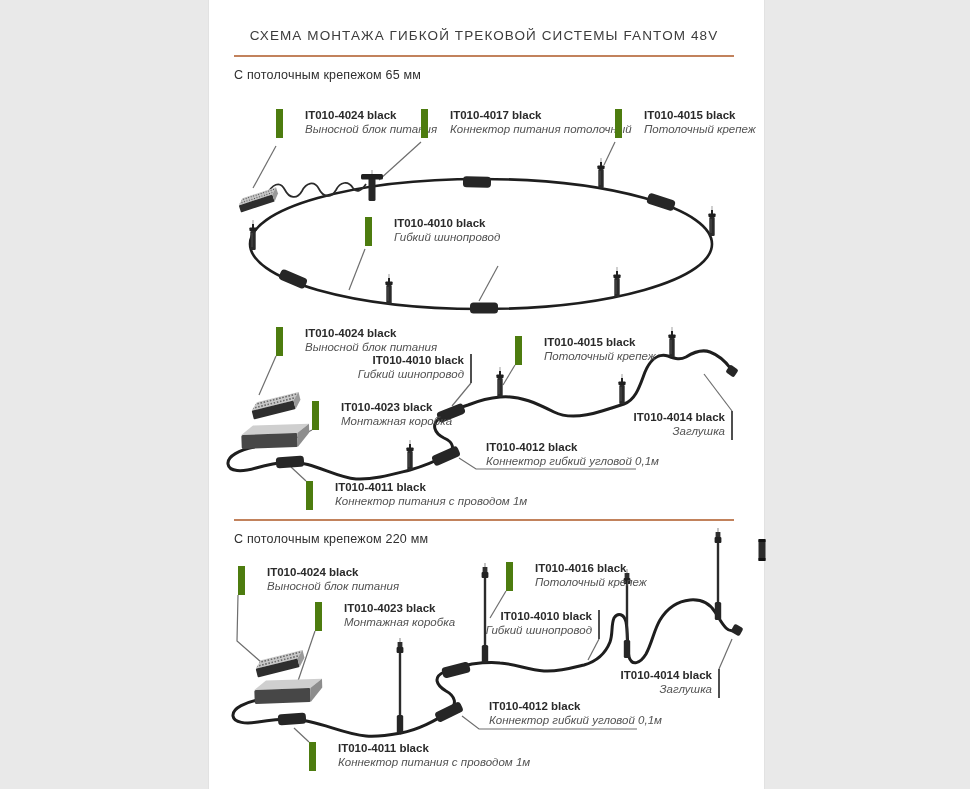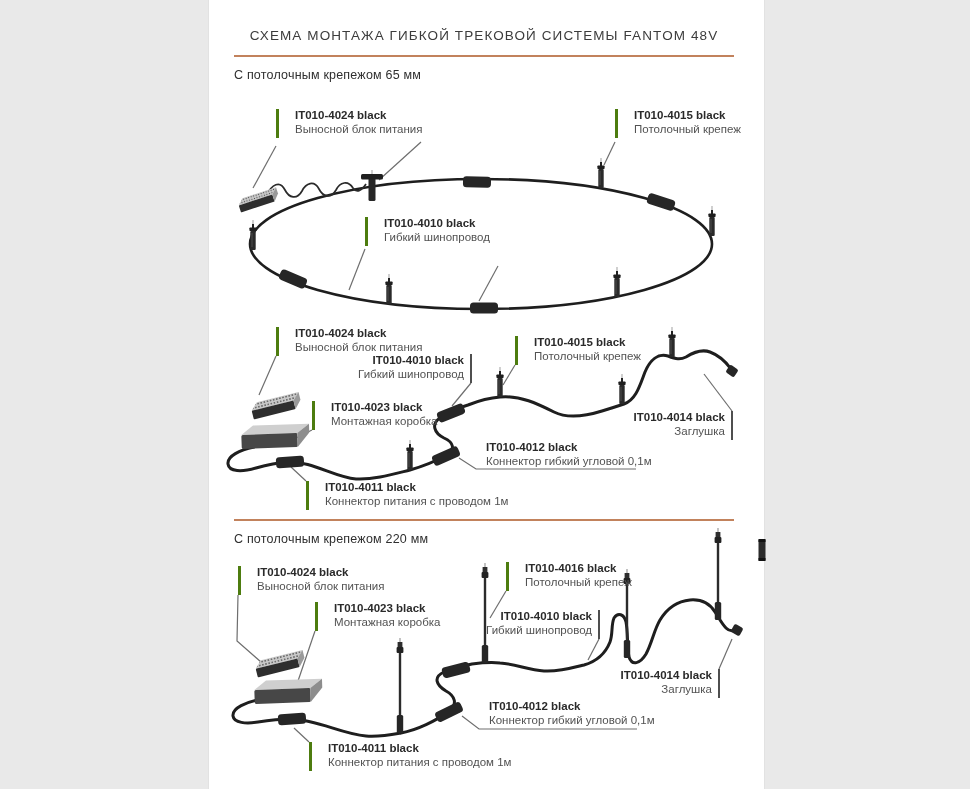--- a/index.html
+++ b/index.html
@@ -7,24 +7,24 @@
           font-family:"Liberation Sans",sans-serif;overflow:hidden;}
   .sheet{position:absolute;left:208px;top:0;width:555px;height:789px;background:#ffffff;
          border-left:1px solid #e2e2e2;border-right:1px solid #e2e2e2;}
   .art{position:absolute;left:0;top:0;}
   .title{position:absolute;left:234px;top:28px;width:500px;text-align:center;
          font-size:13.5px;letter-spacing:1.1px;color:#3c3c3c;}
   .rule{position:absolute;left:234px;width:500px;height:0;border-top:2px solid #c2825c;}
   .r1{top:55px}.r2{top:519px}
   .sec{position:absolute;font-size:12.5px;color:#2f2f2f;letter-spacing:.2px;}
   .sec1{left:234px;top:68px}.sec2{left:234px;top:532px}
-  .lbl{position:absolute;border-left:3px solid #4d7c0f;padding-left:16px;min-height:29px;
+  .lbl{position:absolute;border-left:7px solid #4d7c0f;padding-left:22px;min-height:29px;
        line-height:13.5px;white-space:nowrap;}
   .lbl .code{font-size:11.5px;font-weight:bold;color:#2a2a2a;}
-  .lbl .desc{font-size:11.5px;color:#525252;}
+  .lbl .desc{font-size:11.5px;color:#525252;font-style:italic;}
   .lbl.rt{border-left:none;border-right:2px solid #4f4f4f;padding-left:0;padding-right:6px;text-align:right;}
   .lbl.ul{border-left:none;padding-left:0;margin-left:8px;}
   .ld{stroke:#6e6e6e;stroke-width:1.2;fill:none;}
   .tk{stroke:#1e1e1e;stroke-width:3;fill:none;stroke-linecap:round;}
   .rg{stroke:#1e1e1e;stroke-width:2.6;fill:none;}
   .cd{stroke:#2a2a2a;stroke-width:1.7;fill:none;}
   .dk{fill:#262626;}
 </style>
 </head>
 <body>
@@ -191,20 +191,24 @@
   <div class="title">СХЕМА МОНТАЖА ГИБКОЙ ТРЕКОВОЙ СИСТЕМЫ FANTOM 48V</div>
   <div class="rule r1"></div>
   <div class="sec sec1">С потолочным крепежом 65 мм</div>
   <div class="rule r2"></div>
   <div class="sec sec2">С потолочным крепежом 220 мм</div>
 
   <div class="lbl" style="left:276px;top:109px">
     <div class="code">IT010-4024 black</div>
     <div class="desc">Выносной блок питания</div>
   </div>
+  <div class="lbl" style="left:421px;top:109px">
+    <div class="code">IT010-4017 black</div>
+    <div class="desc">Коннектор питания потолочный</div>
+  </div>
   <div class="lbl" style="left:615px;top:109px">
     <div class="code">IT010-4015 black</div>
     <div class="desc">Потолочный крепеж</div>
   </div>
   <div class="lbl" style="left:365px;top:217px">
     <div class="code">IT010-4010 black</div>
     <div class="desc">Гибкий шинопровод</div>
   </div>
 
   <div class="lbl" style="left:276px;top:327px">

